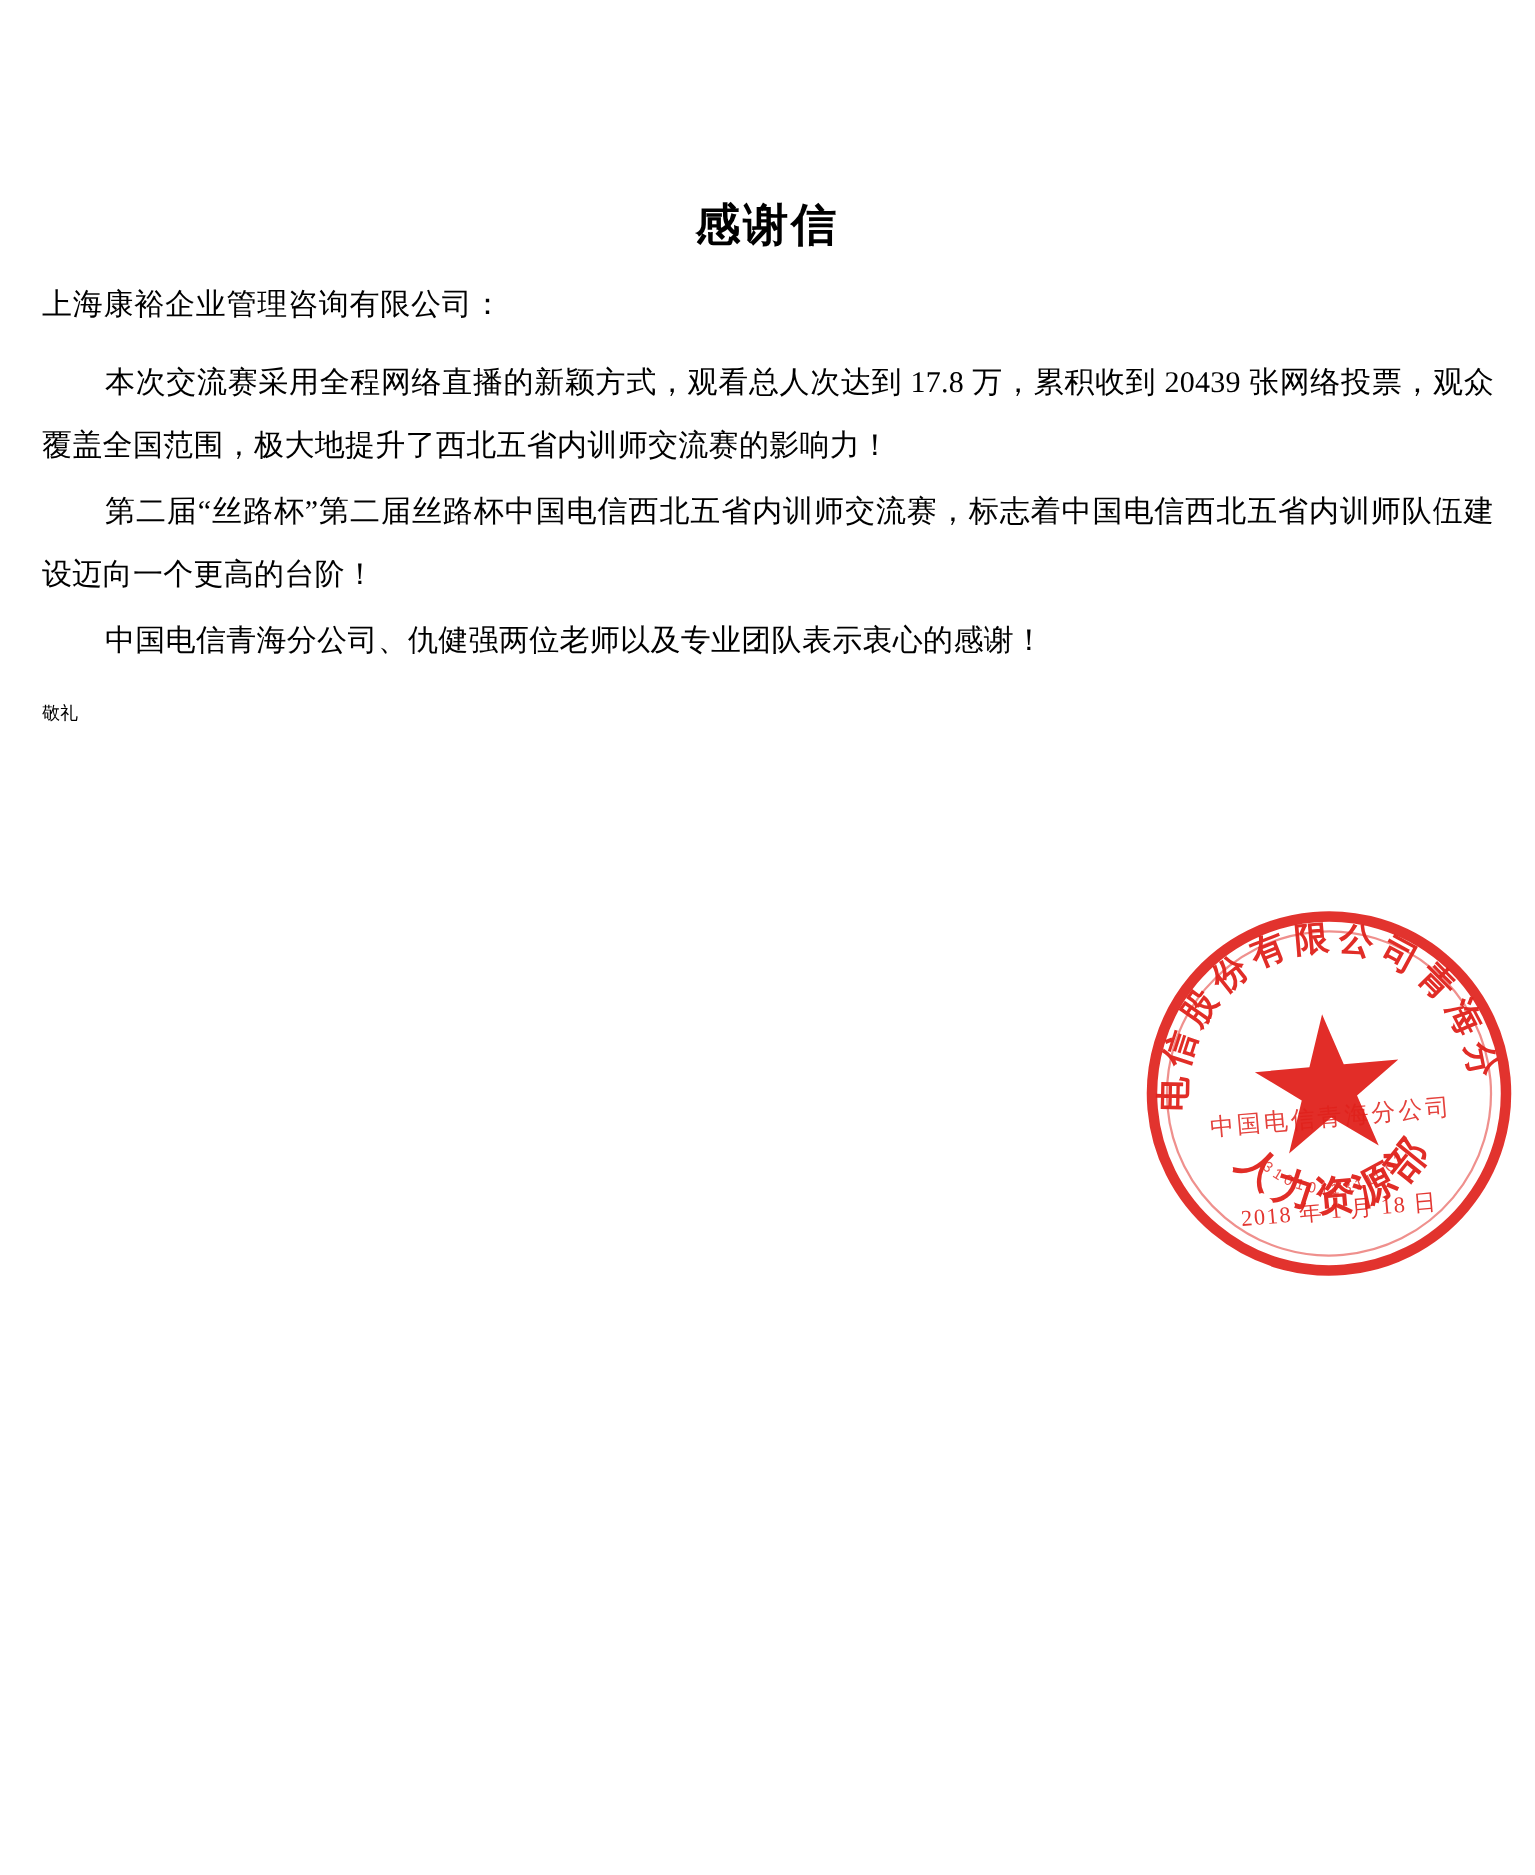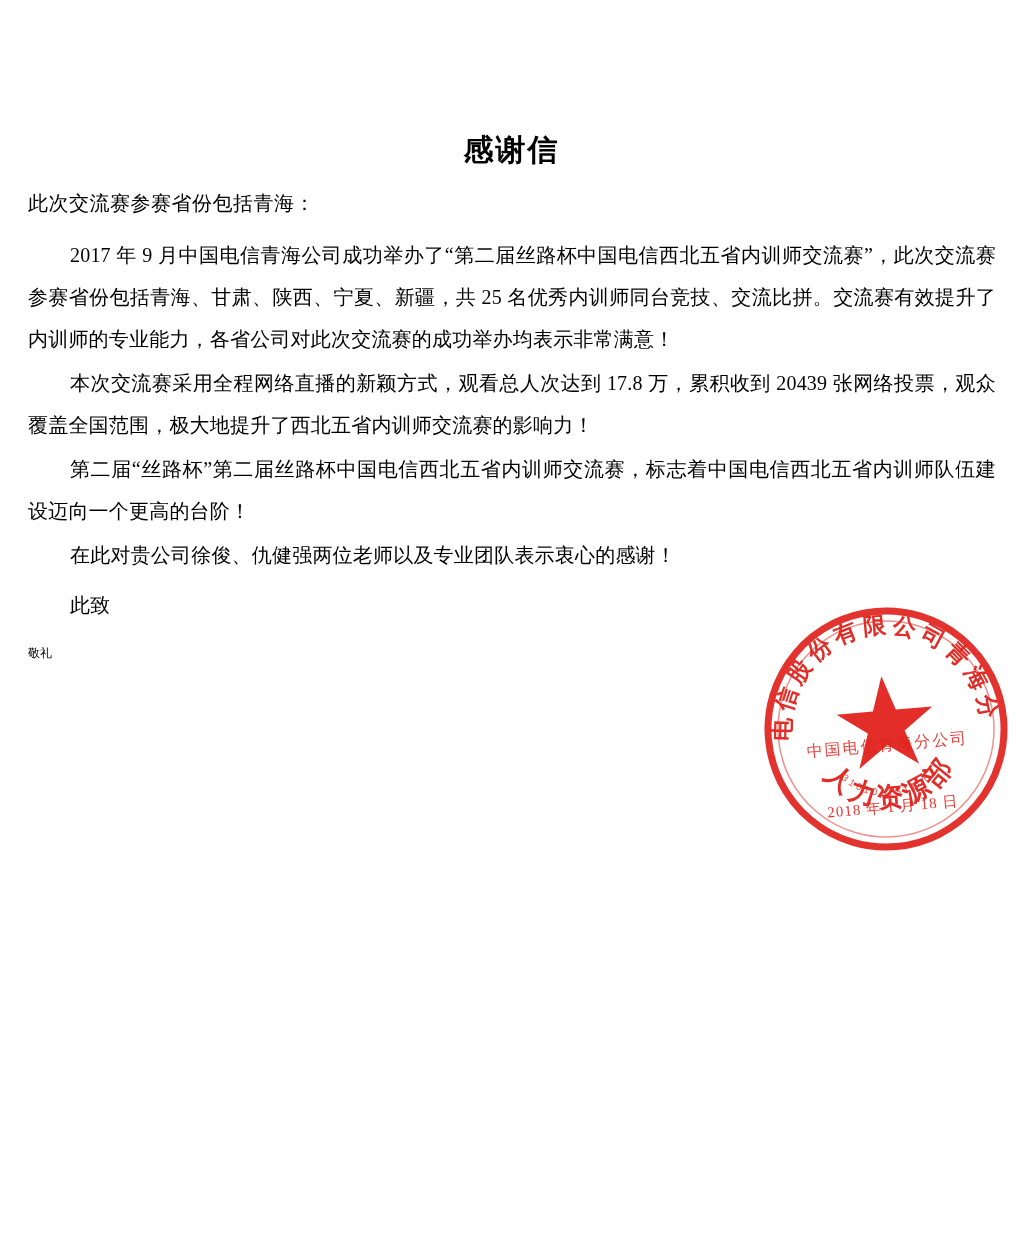--- a/index.html
+++ b/index.html
@@ -90,31 +90,29 @@
 </style>
 </head>
 <body>
 
 <div class="page">
 
   <div class="doc-title">感谢信</div>
 
   <div class="body-block">
 
-    <div class="salutation">此次交流赛参赛省份包括青海：</div>
+    <div class="salutation">上海康裕企业管理咨询有限公司：</div>
 
-    <p class="para">2017 年 9 月中国电信青海公司成功举办了“第二届丝路杯中国电信西北五省内训师交流赛”，此次交流赛参赛省份包括青海、甘肃、陕西、宁夏、新疆，共 25 名优秀内训师同台竞技、交流比拼。交流赛有效提升了内训师的专业能力，各省公司对此次交流赛的成功举办均表示非常满意！</p>
 
     <p class="para">本次交流赛采用全程网络直播的新颖方式，观看总人次达到 17.8 万，累积收到 20439 张网络投票，观众覆盖全国范围，极大地提升了西北五省内训师交流赛的影响力！</p>
 
     <p class="para">第二届“丝路杯”第二届丝路杯中国电信西北五省内训师交流赛，标志着中国电信西北五省内训师队伍建设迈向一个更高的台阶！</p>
 
-    <p class="para">在此对贵公司徐俊、仇健强两位老师以及专业团队表示衷心的感谢！</p>
+    <p class="para">中国电信青海分公司、仇健强两位老师以及专业团队表示衷心的感谢！</p>
 
-    <p class="closing-1">此致</p>
 
     <p class="closing-2">敬礼</p>
   </div>
 
   <div class="seal">
     <svg width="258" height="258" viewBox="0 0 258 258" xmlns="http://www.w3.org/2000/svg">
       <defs>
         <path id="arcTop" d="M 33,129 A 96,96 0 0 1 225,129" fill="none"></path>
         <path id="arcBottom" d="M 52,129 A 77,77 0 0 0 206,129" fill="none"></path>
         <path id="arcDots" d="M 62,129 A 67,67 0 0 0 196,129" fill="none"></path>

